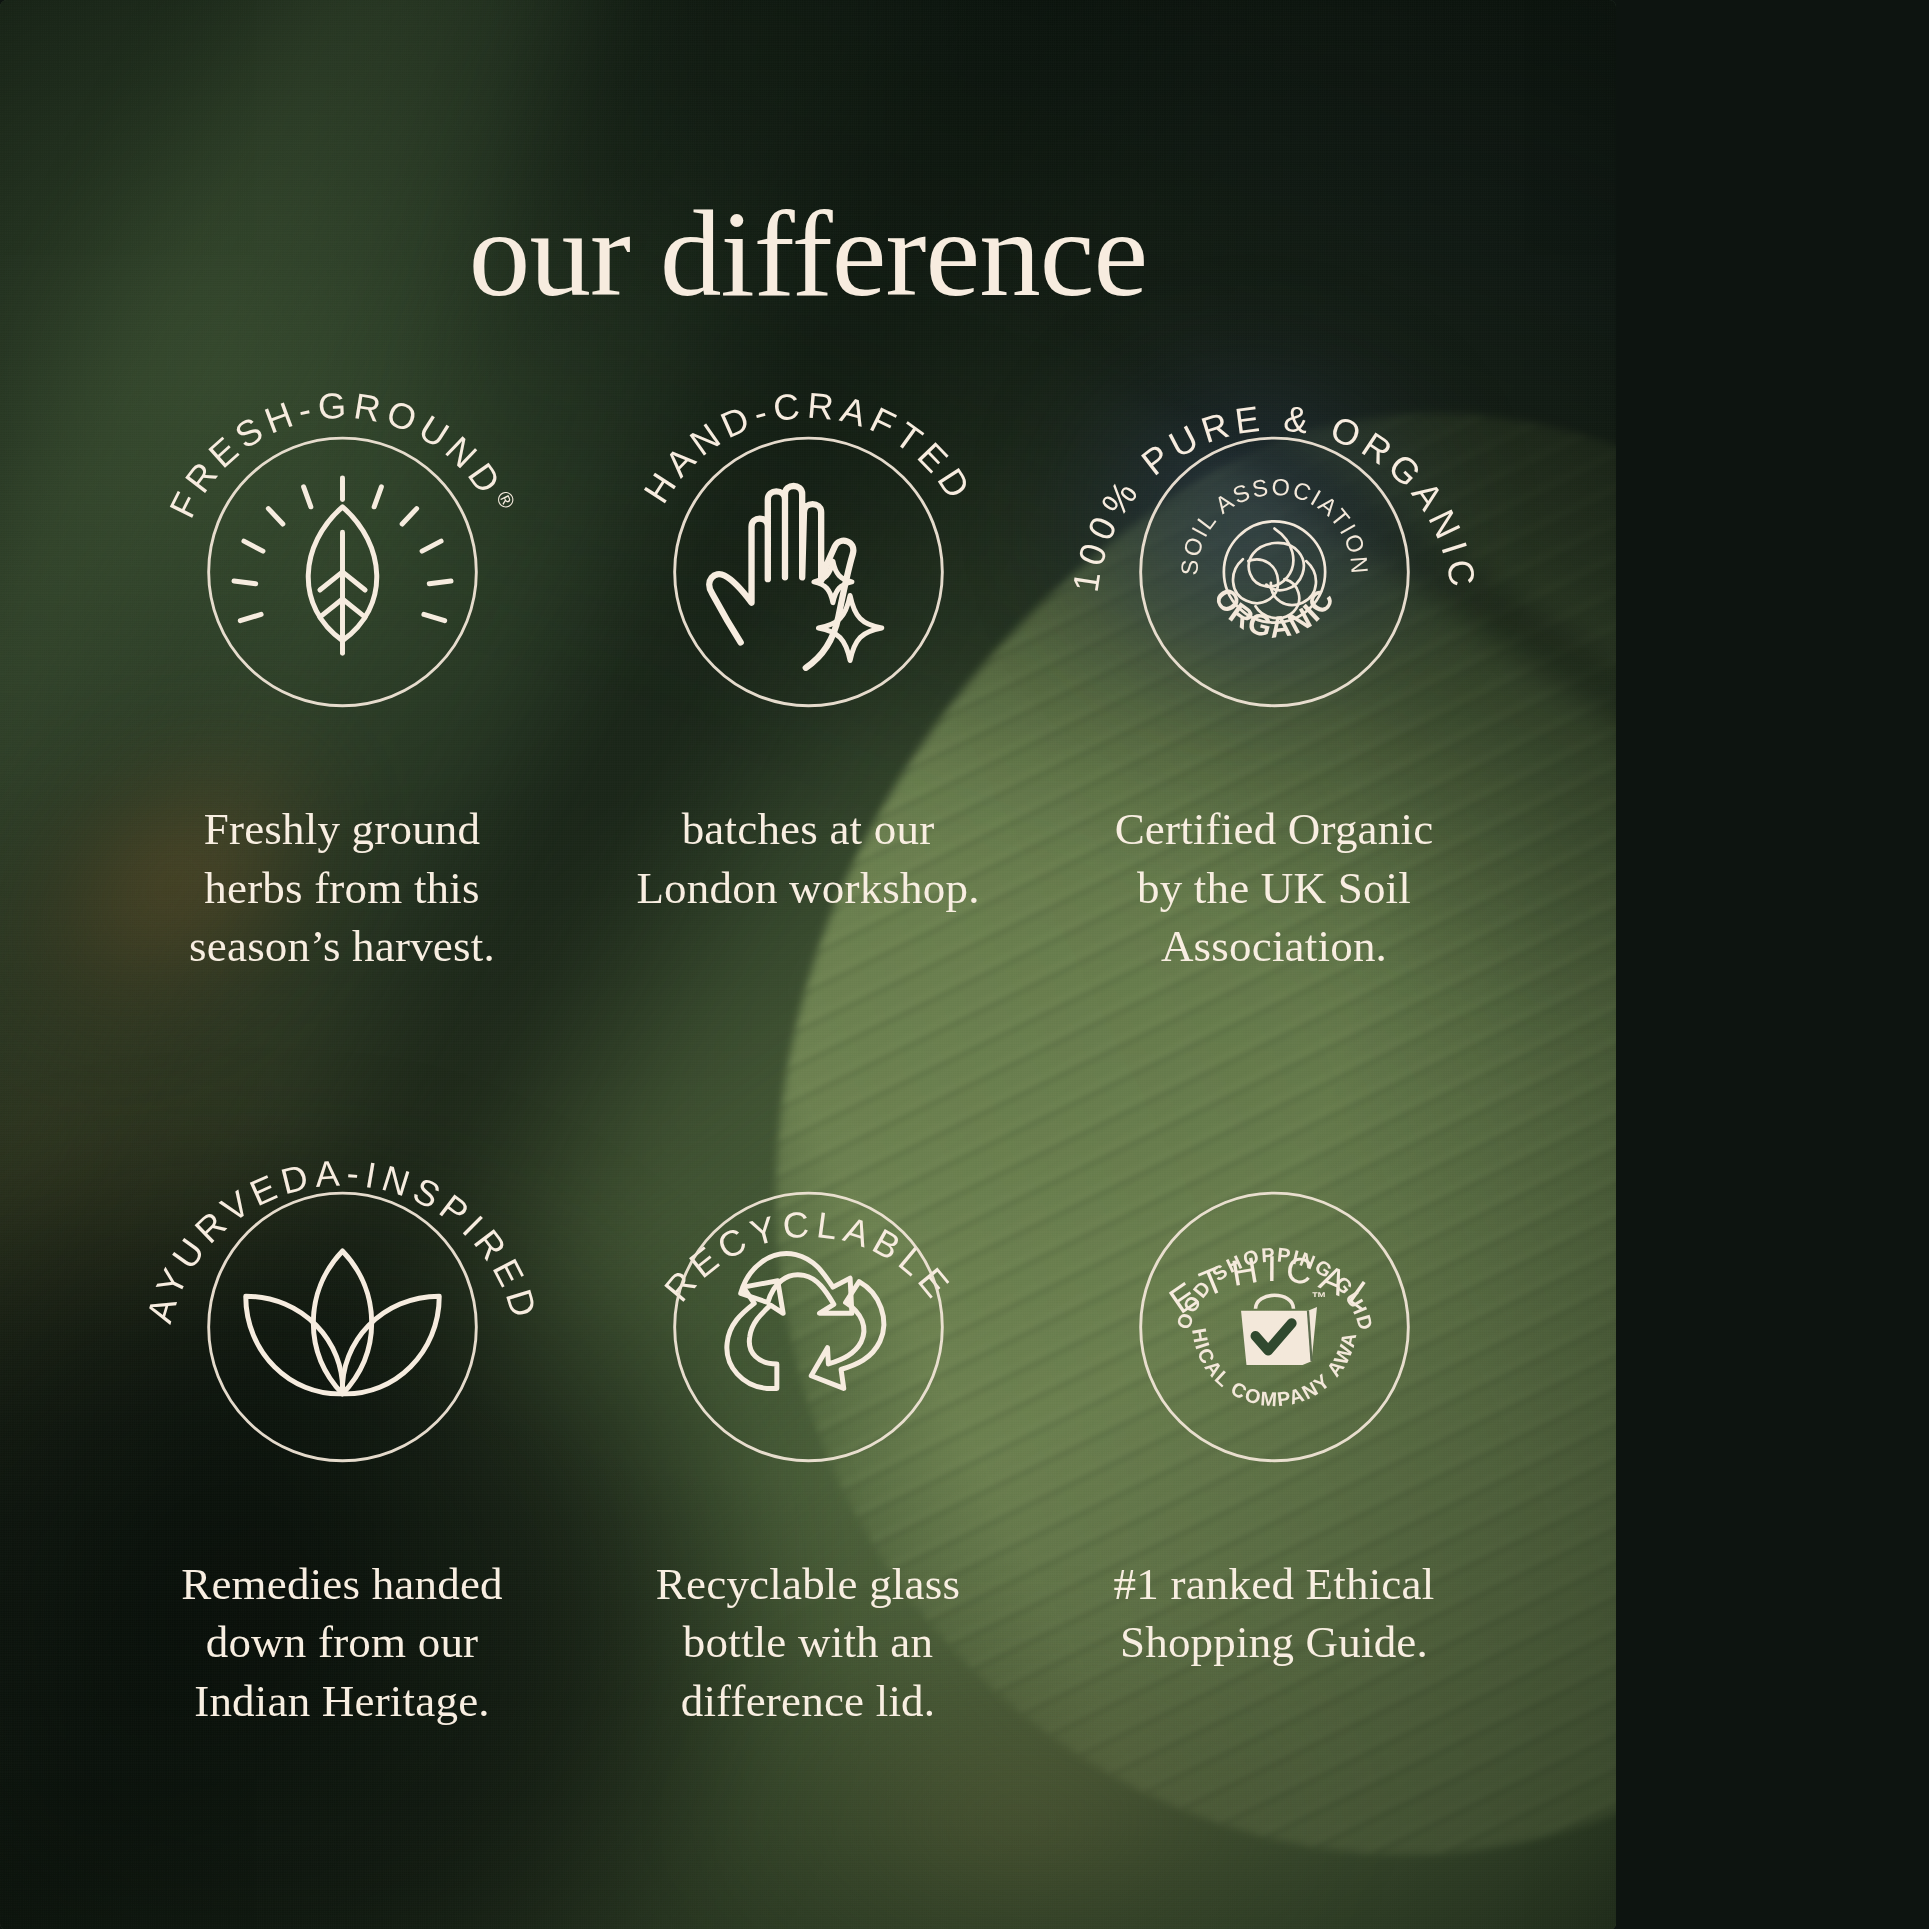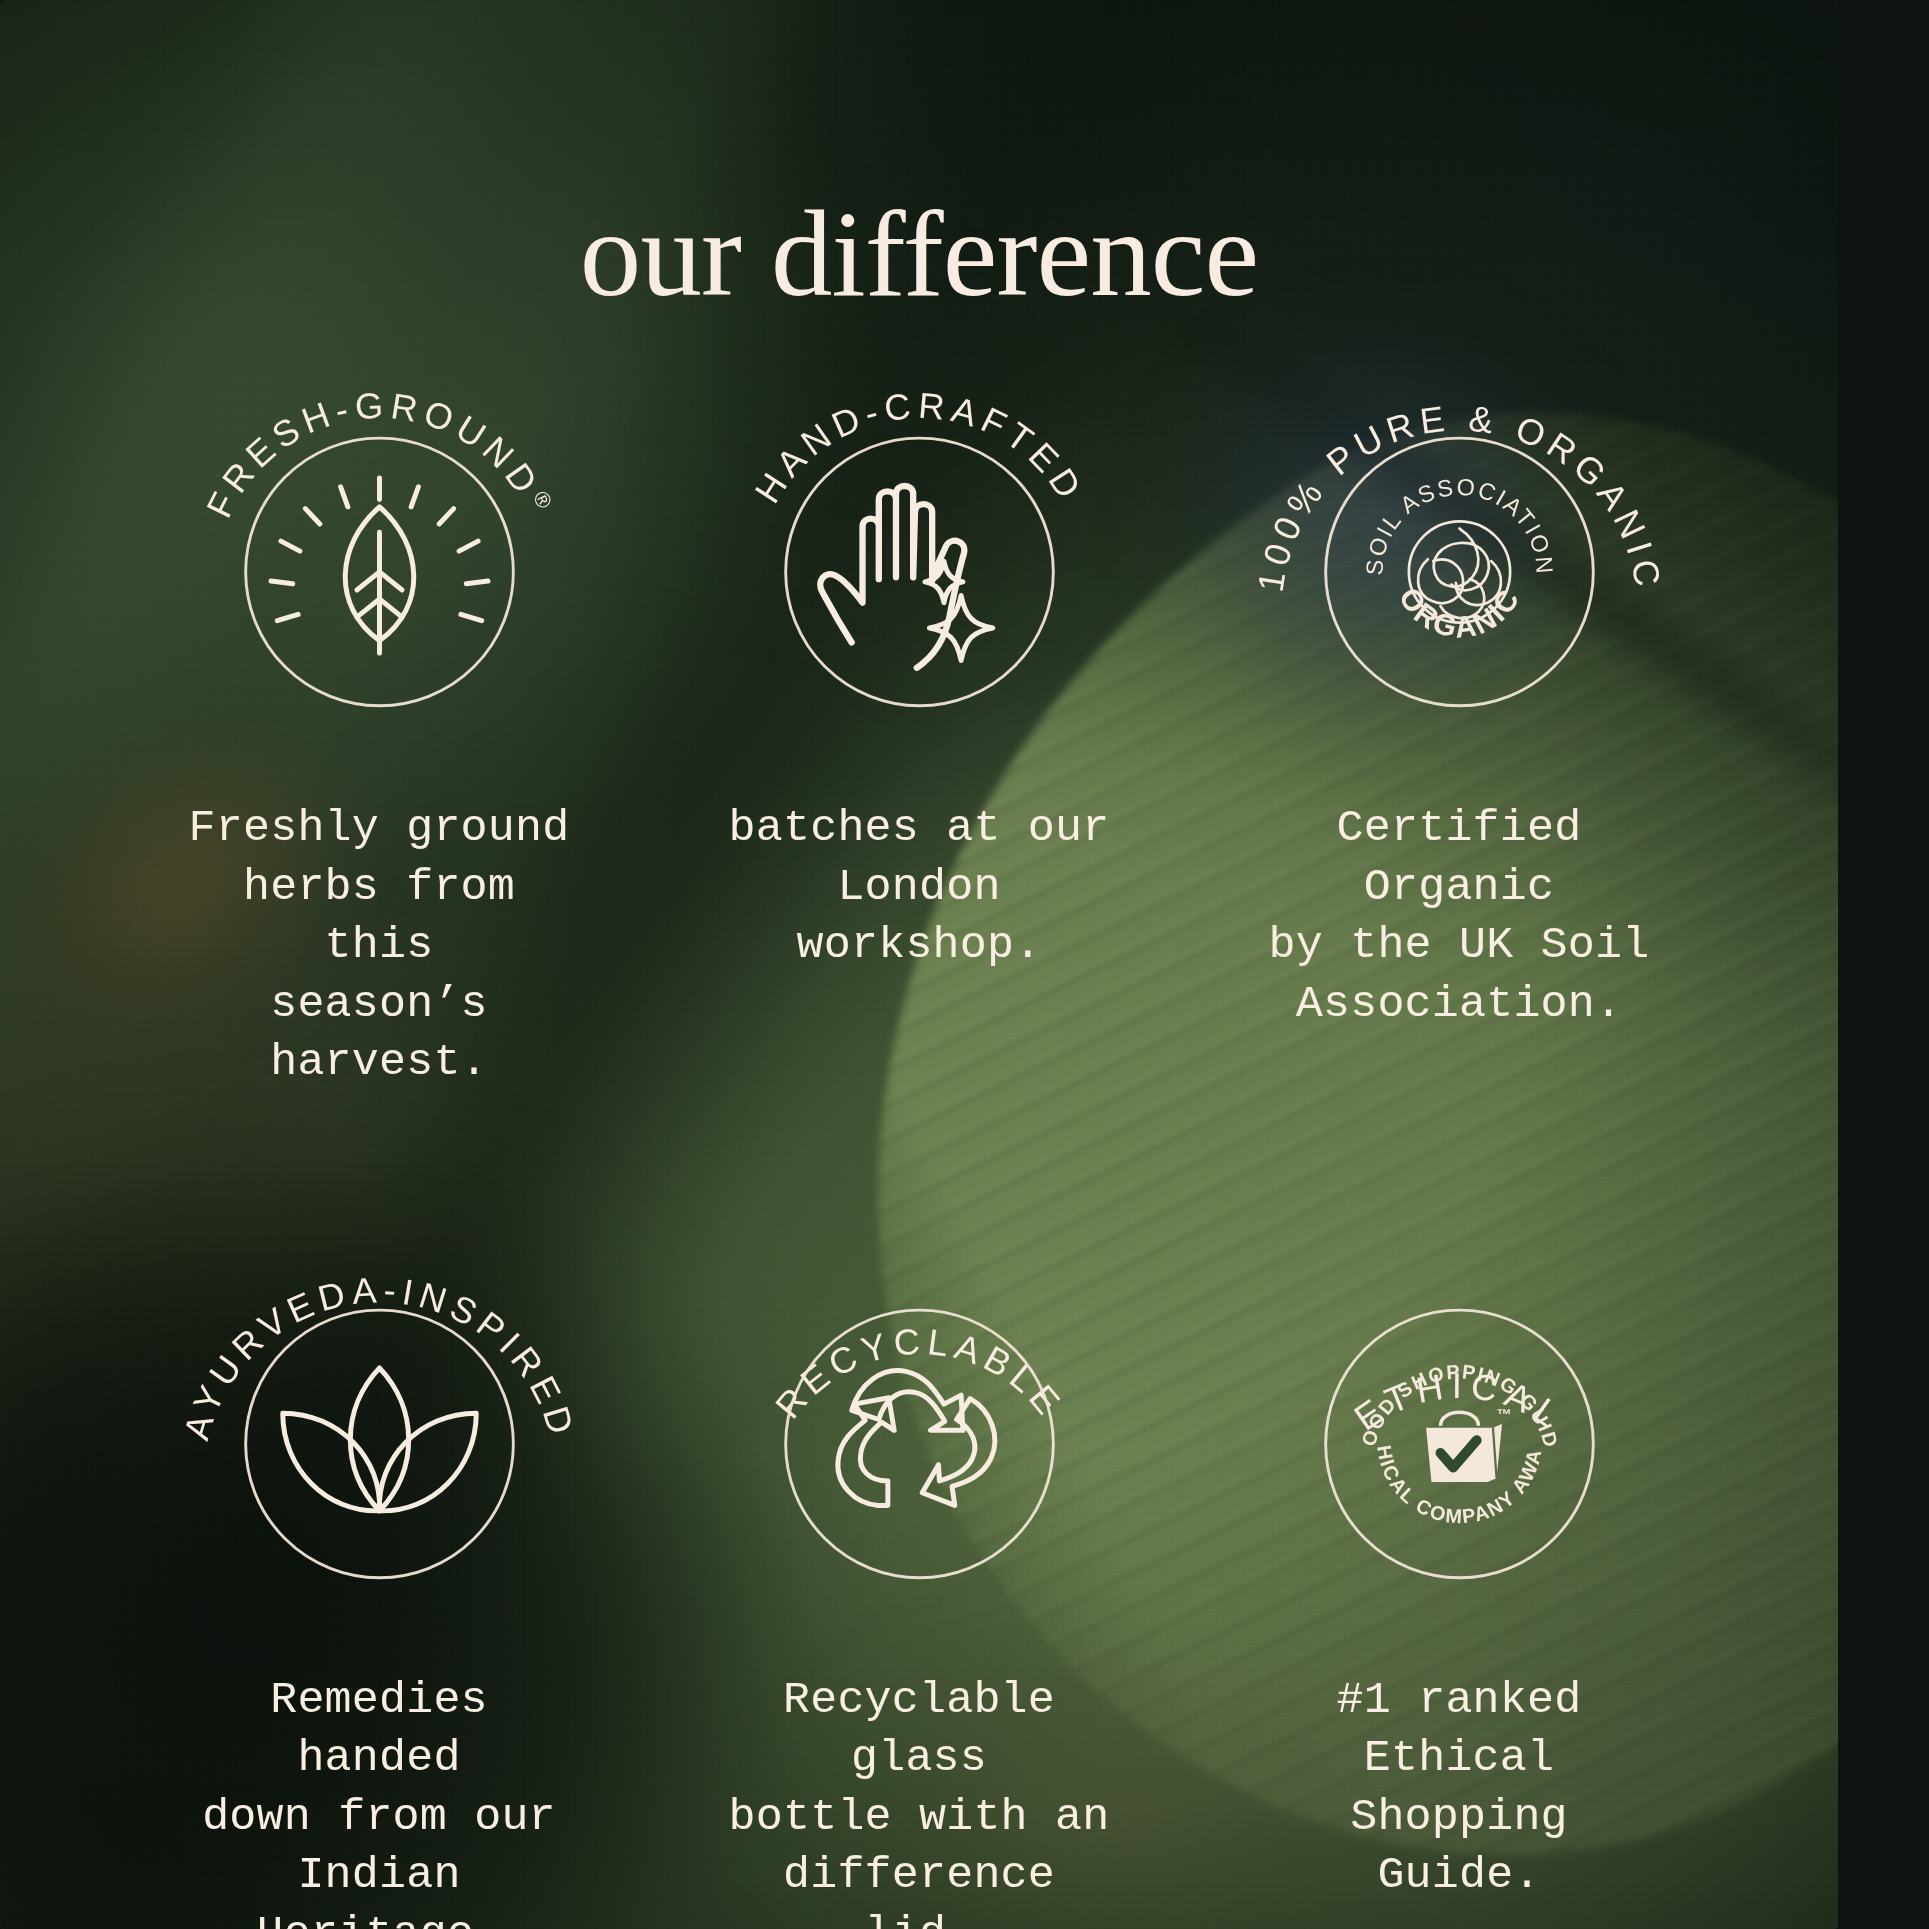--- a/index.html
+++ b/index.html
@@ -6,21 +6,21 @@
     margin: 0;
     padding: 0;
     background: #0d1410;
   }
   body {
     font-family: "Liberation Sans", sans-serif;
   }
 
   #canvas {
     position: relative;
-    width: 1838px;
+    width: 1616px;
     height: 1930px;
     overflow: hidden;
     background-color: #2b3a2a;
     isolation: isolate;
     border-radius: 7px;
   }
 
   
   .bg-layer {
     position: absolute;
@@ -253,21 +253,21 @@
   }
   .ico-thin { stroke-width: 5.5; }
 
   .caption {
     margin-top: 40px;
     width: 389px;
     text-align: center;
     color: #f8eee1;
     font-size: 45px;
     line-height: 1.30;
-    font-family: Liberation Mono, monospace;
+    font-family: Liberation Serif, serif;
     font-weight: 400;
     letter-spacing: 0.2px;
   }
 
   .sa-text {
     font-family: "Liberation Sans", sans-serif;
     fill: #f3e8da;
   }
   .sa-arc { font-size: 26px; letter-spacing: 2.2px; }
   .sa-org { font-size: 33px; letter-spacing: 2.4px; font-weight: bold; }

